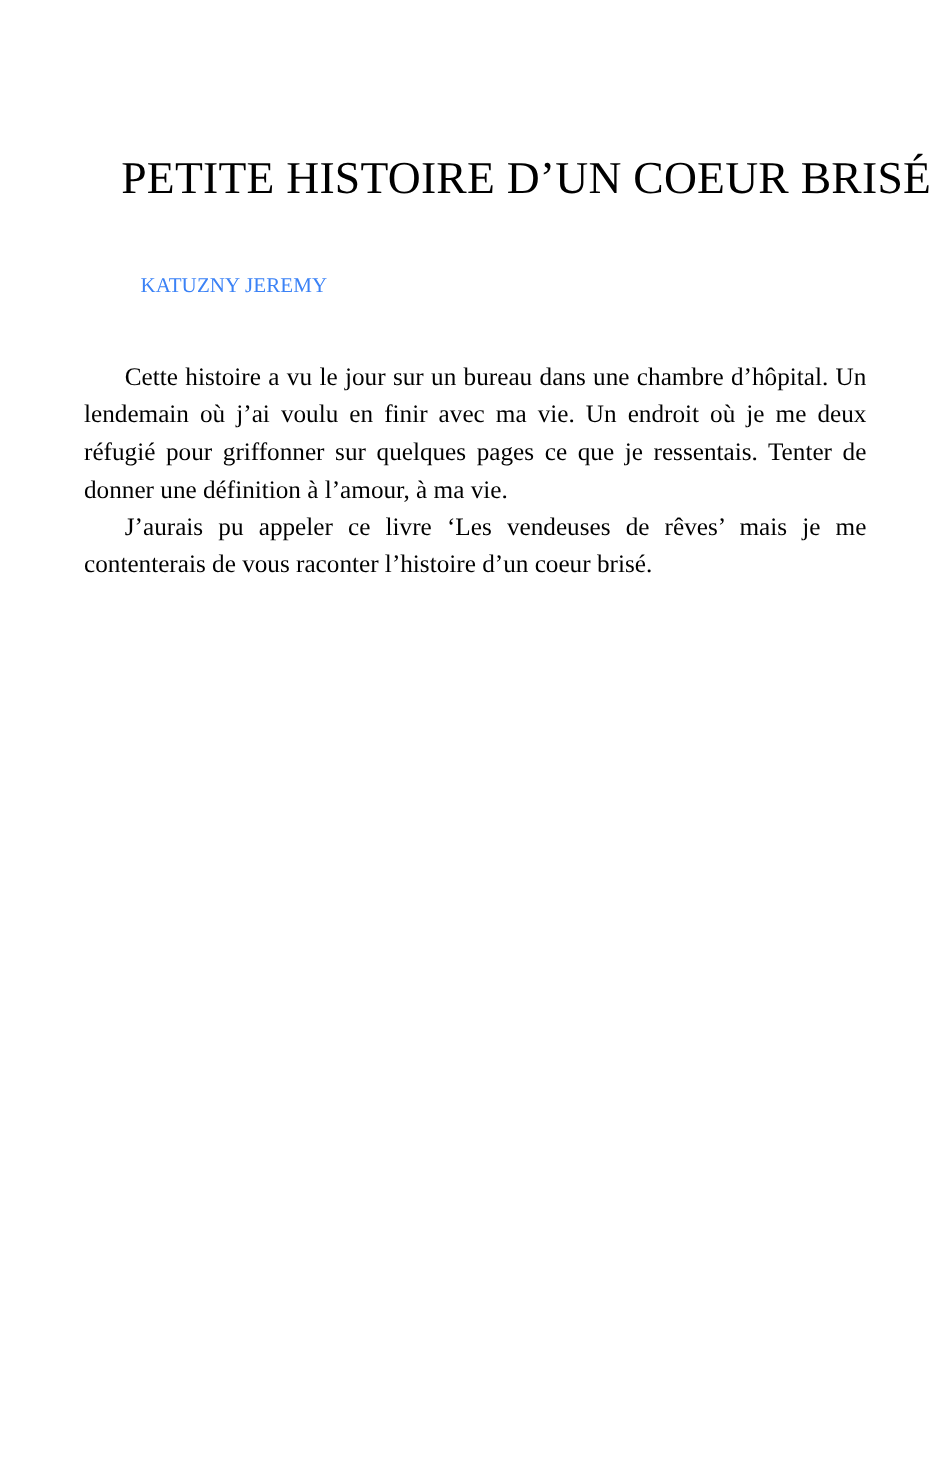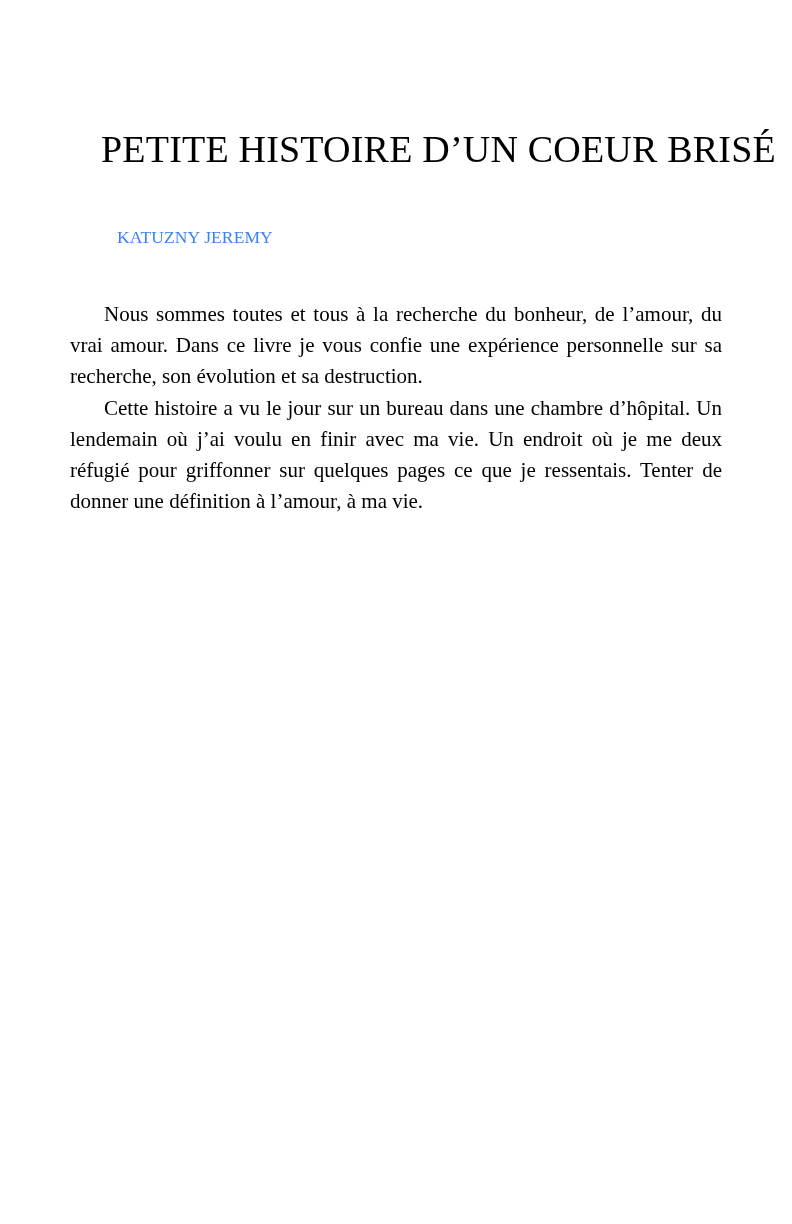--- a/index.html
+++ b/index.html
@@ -80,17 +80,17 @@
 
 <div class="page">
 
   <div class="title-block">
     <h1 class="book-title">PETITE HISTOIRE D’UN COEUR BRISÉ</h1>
   </div>
 
   <p class="author-name">KATUZNY JEREMY</p>
 
   <div class="body-block">
-    <p>Nous sommes toutes et tous à la recherche du bonheur, de l’amour, du vrai amour. Dans ce livre je vous confie une expérience personnelle sur sa recherche, son évolution et sa destruction.</p>
     <p>Cette histoire a vu le jour sur un bureau dans une chambre d’hôpital. Un lendemain où j’ai voulu en finir avec ma vie. Un endroit où je me deux réfugié pour griffonner sur quelques pages ce que je ressentais. Tenter de donner une définition à l’amour, à ma vie.</p>
+    <p>J’aurais pu appeler ce livre ‘Les vendeuses de rêves’ mais je me contenterais de vous raconter l’histoire d’un coeur brisé.</p>
   </div>
 
 </div>
 
 </body></html>

